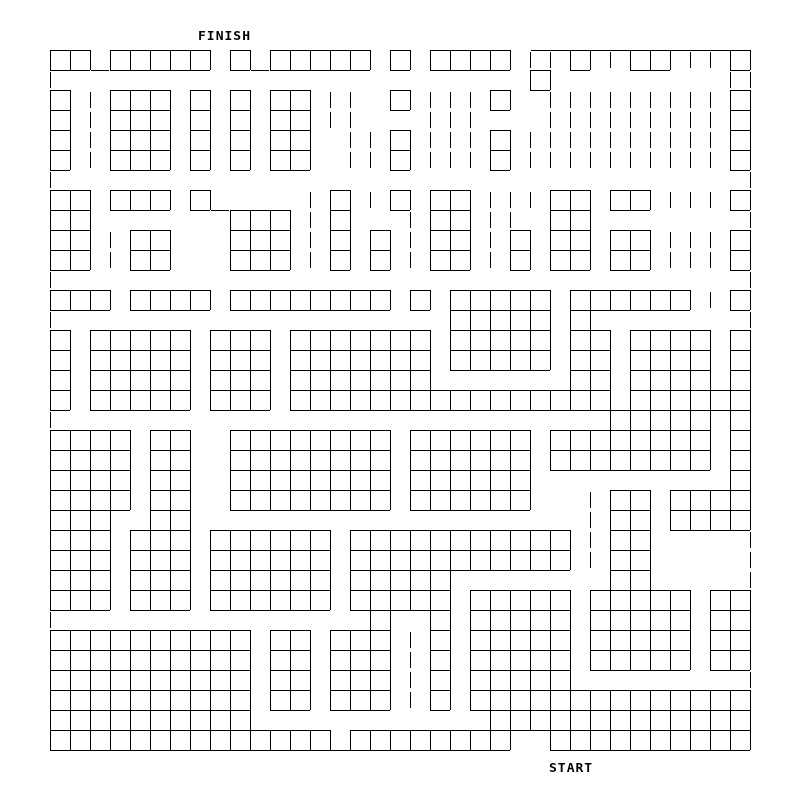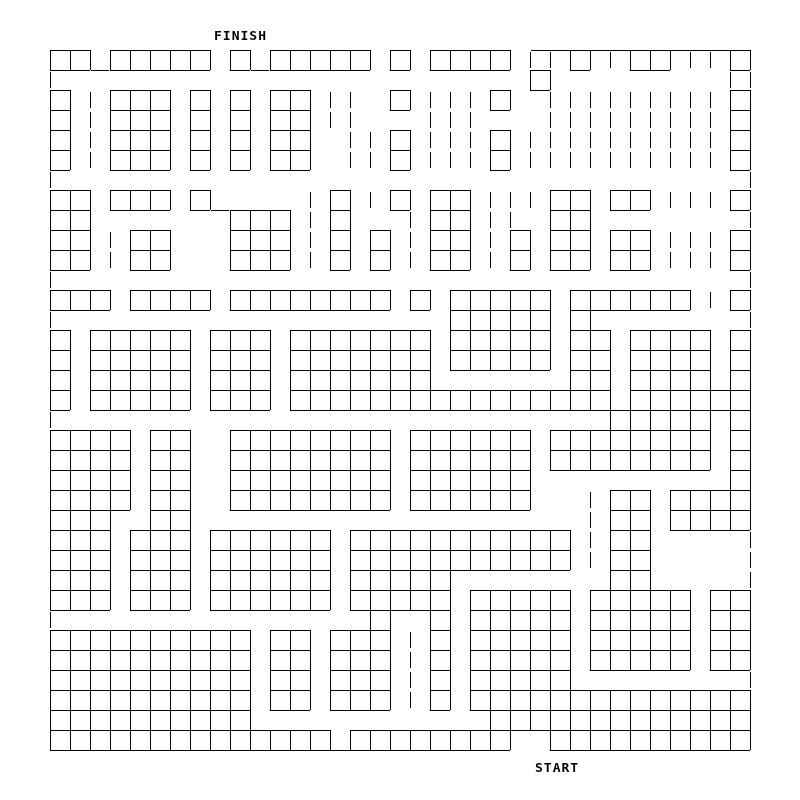--- a/index.html
+++ b/index.html
@@ -1,21 +1,21 @@
 <!DOCTYPE html>
 <html><head>
 <meta charset="utf-8">
 <style>
   html,body{margin:0;padding:0;background:#ffffff;}
   .page{position:relative;width:800px;height:800px;background:#ffffff;overflow:hidden;
         font-family:"DejaVu Sans Mono","Liberation Mono",monospace;}
   .maze-label{position:absolute;font-weight:bold;font-size:13px;line-height:13px;
-              letter-spacing:1px;color:#000;white-space:pre;margin-left:16px;}
+              letter-spacing:1px;color:#000;white-space:pre;}
   #finish-label{left:198px;top:29px;}
-  #start-label{left:519px;top:761px;}
+  #start-label{left:549px;top:761px;}
   svg{position:absolute;left:0;top:0;}
 </style>
 </head>
 <body>
 
 <div class="page">
   <div class="maze-label" id="finish-label">FINISH</div>
   <svg id="maze-svg" width="800" height="800">
       <path d="M50 50H90M50 70H90M50 50V70M70 50V70M90 50V70M110 50H210M110 70H210M110 50V70M130 50V70M150 50V70M170 50V70M190 50V70M210 50V70M230 50H250M230 70H250M230 50V70M250 50V70M270 50H370M270 70H370M270 50V70M290 50V70M310 50V70M330 50V70M350 50V70M370 50V70M390 50H410M390 70H410M390 50V70M410 50V70M430 50H510M430 70H510M430 50V70M450 50V70M470 50V70M490 50V70M510 50V70M570 50H590M570 70H590M570 50V70M590 50V70M630 50H670M630 70H670M630 50V70M650 50V70M670 50V70M730 50H750M730 70H750M730 50V70M750 50V70M530 70H550M530 90H550M530 70V90M550 70V90M50 90H70M50 110H70M50 130H70M50 150H70M50 170H70M50 90V170M70 90V170M110 90H170M110 110H170M110 130H170M110 150H170M110 170H170M110 90V170M130 90V170M150 90V170M170 90V170M190 90H210M190 110H210M190 130H210M190 150H210M190 170H210M190 90V170M210 90V170M230 90H250M230 110H250M230 130H250M230 150H250M230 170H250M230 90V170M250 90V170M270 90H310M270 110H310M270 130H310M270 150H310M270 170H310M270 90V170M290 90V170M310 90V170M390 90H410M390 110H410M390 90V110M410 90V110M390 130H410M390 150H410M390 170H410M390 130V170M410 130V170M490 90H510M490 110H510M490 90V110M510 90V110M490 130H510M490 150H510M490 170H510M490 130V170M510 130V170M730 90H750M730 110H750M730 130H750M730 150H750M730 170H750M730 90V170M750 90V170M50 190H90M50 210H90M50 230H90M50 250H90M50 270H90M50 190V270M70 190V270M90 190V270M110 190H170M110 210H170M110 190V210M130 190V210M150 190V210M170 190V210M130 230H170M130 250H170M130 270H170M130 230V270M150 230V270M170 230V270M190 190H210M190 210H210M190 190V210M210 190V210M230 210H290M230 230H290M230 250H290M230 270H290M230 210V270M250 210V270M270 210V270M290 210V270M330 190H350M330 210H350M330 230H350M330 250H350M330 270H350M330 190V270M350 190V270M370 230H390M370 250H390M370 270H390M370 230V270M390 230V270M390 190H410M390 210H410M390 190V210M410 190V210M430 190H470M430 210H470M430 230H470M430 250H470M430 270H470M430 190V270M450 190V270M470 190V270M510 230H530M510 250H530M510 270H530M510 230V270M530 230V270M550 190H590M550 210H590M550 230H590M550 250H590M550 270H590M550 190V270M570 190V270M590 190V270M610 190H650M610 210H650M610 190V210M630 190V210M650 190V210M610 230H650M610 250H650M610 270H650M610 230V270M630 230V270M650 230V270M730 190H750M730 210H750M730 190V210M750 190V210M730 230H750M730 250H750M730 270H750M730 230V270M750 230V270M50 290H110M50 310H110M50 290V310M70 290V310M90 290V310M110 290V310M130 290H210M130 310H210M130 290V310M150 290V310M170 290V310M190 290V310M210 290V310M230 290H390M230 310H390M230 290V310M250 290V310M270 290V310M290 290V310M310 290V310M330 290V310M350 290V310M370 290V310M390 290V310M410 290H430M410 310H430M410 290V310M430 290V310M450 290H550M450 310H550M450 330H550M450 350H550M450 370H550M450 290V370M470 290V370M490 290V370M510 290V370M530 290V370M550 290V370M570 290H690M570 310H690M570 290V310M590 290V310M610 290V310M630 290V310M650 290V310M670 290V310M690 290V310M570 310H590M570 330H590M570 310V330M590 310V330M730 290H750M730 310H750M730 290V310M750 290V310M50 330H70M50 350H70M50 370H70M50 390H70M50 410H70M50 330V410M70 330V410M90 330H190M90 350H190M90 370H190M90 390H190M90 410H190M90 330V410M110 330V410M130 330V410M150 330V410M170 330V410M190 330V410M210 330H270M210 350H270M210 370H270M210 390H270M210 410H270M210 330V410M230 330V410M250 330V410M270 330V410M290 330H430M290 350H430M290 370H430M290 390H430M290 410H430M290 330V410M310 330V410M330 330V410M350 330V410M370 330V410M390 330V410M410 330V410M430 330V410M430 390H610M430 410H610M430 390V410M450 390V410M470 390V410M490 390V410M510 390V410M530 390V410M550 390V410M570 390V410M590 390V410M610 390V410M570 330H610M570 350H610M570 370H610M570 390H610M570 330V390M590 330V390M610 330V390M630 330H710M630 350H710M630 370H710M630 390H710M630 410H710M630 330V410M650 330V410M670 330V410M690 330V410M710 330V410M710 390H730M710 410H730M710 390V410M730 390V410M730 330H750M730 350H750M730 370H750M730 390H750M730 410H750M730 430H750M730 450H750M730 470H750M730 490H750M730 510H750M730 530H750M730 330V530M750 330V530M610 410H710M610 430H710M610 410V430M630 410V430M650 410V430M670 410V430M690 410V430M710 410V430M50 430H110M50 450H110M50 470H110M50 490H110M50 510H110M50 530H110M50 550H110M50 570H110M50 590H110M50 610H110M50 430V610M70 430V610M90 430V610M110 430V610M110 430H130M110 450H130M110 470H130M110 490H130M110 510H130M110 430V510M130 430V510M150 430H190M150 450H190M150 470H190M150 490H190M150 510H190M150 530H190M150 550H190M150 570H190M150 590H190M150 610H190M150 430V610M170 430V610M190 430V610M230 430H390M230 450H390M230 470H390M230 490H390M230 510H390M230 430V510M250 430V510M270 430V510M290 430V510M310 430V510M330 430V510M350 430V510M370 430V510M390 430V510M410 430H530M410 450H530M410 470H530M410 490H530M410 510H530M410 430V510M430 430V510M450 430V510M470 430V510M490 430V510M510 430V510M530 430V510M550 430H710M550 450H710M550 470H710M550 430V470M570 430V470M590 430V470M610 430V470M630 430V470M650 430V470M670 430V470M690 430V470M710 430V470M610 490H650M610 510H650M610 530H650M610 550H650M610 570H650M610 590H650M610 490V590M630 490V590M650 490V590M670 490H730M670 510H730M670 530H730M670 490V530M690 490V530M710 490V530M730 490V530M130 530H190M130 550H190M130 570H190M130 590H190M130 610H190M130 530V610M150 530V610M170 530V610M190 530V610M210 530H330M210 550H330M210 570H330M210 590H330M210 610H330M210 530V610M230 530V610M250 530V610M270 530V610M290 530V610M310 530V610M330 530V610M350 530H450M350 550H450M350 570H450M350 590H450M350 610H450M350 530V610M370 530V610M390 530V610M410 530V610M430 530V610M450 530V610M450 530H570M450 550H570M450 570H570M450 530V570M470 530V570M490 530V570M510 530V570M530 530V570M550 530V570M570 530V570M470 590H510M470 610H510M470 630H510M470 650H510M470 670H510M470 690H510M470 710H510M470 590V710M490 590V710M510 590V710M510 590H570M510 610H570M510 630H570M510 650H570M510 670H570M510 590V670M530 590V670M550 590V670M570 590V670M530 670H570M530 690H570M530 670V690M550 670V690M570 670V690M590 590H690M590 610H690M590 630H690M590 650H690M590 670H690M590 590V670M610 590V670M630 590V670M650 590V670M670 590V670M690 590V670M710 590H750M710 610H750M710 630H750M710 650H750M710 670H750M710 590V670M730 590V670M750 590V670M370 610H390M370 630H390M370 610V630M390 610V630M430 610H450M430 630H450M430 650H450M430 670H450M430 690H450M430 710H450M430 610V710M450 610V710M50 630H250M50 650H250M50 670H250M50 690H250M50 710H250M50 730H250M50 750H250M50 630V750M70 630V750M90 630V750M110 630V750M130 630V750M150 630V750M170 630V750M190 630V750M210 630V750M230 630V750M250 630V750M270 630H310M270 650H310M270 670H310M270 690H310M270 710H310M270 630V710M290 630V710M310 630V710M330 630H390M330 650H390M330 670H390M330 690H390M330 710H390M330 630V710M350 630V710M370 630V710M390 630V710M470 690H750M470 710H750M470 690V710M490 690V710M510 690V710M530 690V710M550 690V710M570 690V710M590 690V710M610 690V710M630 690V710M650 690V710M670 690V710M690 690V710M710 690V710M730 690V710M750 690V710M490 710H750M490 730H750M490 710V730M510 710V730M530 710V730M550 710V730M570 710V730M590 710V730M610 710V730M630 710V730M650 710V730M670 710V730M690 710V730M710 710V730M730 710V730M750 710V730M250 730H330M250 750H330M250 730V750M270 730V750M290 730V750M310 730V750M330 730V750M350 730H510M350 750H510M350 730V750M370 730V750M390 730V750M410 730V750M430 730V750M450 730V750M470 730V750M490 730V750M510 730V750M550 730H750M550 750H750M550 730V750M570 730V750M590 730V750M610 730V750M630 730V750M650 730V750M670 730V750M690 730V750M710 730V750M730 730V750M750 730V750M51 50H89M111 50H209M231 50H249M271 50H369M391 50H409M431 50H509M531 50H749M91 70H109M251 70H269M211 210H229M511 730H529M51 750H509M551 750H749M50 52V68M50 72V88M50 92V108M50 112V128M50 132V148M50 152V168M50 172V188M50 192V208M50 212V228M50 232V248M50 252V268M50 272V288M50 292V308M50 312V328M50 332V348M50 352V368M50 372V388M50 392V408M50 412V428M50 432V448M50 452V468M50 472V488M50 492V508M50 512V528M50 532V548M50 552V568M50 572V588M50 592V608M50 612V628M50 632V648M50 652V668M50 672V688M50 692V708M50 712V728M50 732V748M750 52V68M750 72V88M750 92V108M750 112V128M750 132V148M750 152V168M750 172V188M750 192V208M750 212V228M750 232V248M750 252V268M750 272V288M750 292V308M750 312V328M750 332V348M750 352V368M750 372V388M750 392V408M750 412V428M750 432V448M750 452V468M750 472V488M750 492V508M750 512V528M750 532V548M750 552V568M750 572V588M750 592V608M750 612V628M750 632V648M750 652V668M750 672V688M750 692V708M750 712V728M750 732V748M90 92V108M90 112V128M90 132V148M90 152V168M330 92V108M330 112V128M350 92V108M350 112V128M350 132V148M350 152V168M370 132V148M370 152V168M430 92V108M430 112V128M430 132V148M430 152V168M450 92V108M450 112V128M450 132V148M450 152V168M470 92V108M470 112V128M470 132V148M470 152V168M530 52V68M550 52V68M610 52V68M690 52V68M710 52V68M530 132V148M530 152V168M550 92V108M550 112V128M550 132V148M550 152V168M570 92V108M570 112V128M570 132V148M570 152V168M590 92V108M590 112V128M590 132V148M590 152V168M610 92V108M610 112V128M610 132V148M610 152V168M630 92V108M630 112V128M630 132V148M630 152V168M650 92V108M650 112V128M650 132V148M650 152V168M670 92V108M670 112V128M670 132V148M670 152V168M690 92V108M690 112V128M690 132V148M690 152V168M710 92V108M710 112V128M710 132V148M710 152V168M730 72V88M110 232V248M110 252V268M310 192V208M310 212V228M310 232V248M310 252V268M370 192V208M410 212V228M410 232V248M410 252V268M490 192V208M490 212V228M490 232V248M490 252V268M510 192V208M510 212V228M530 192V208M670 192V208M670 232V248M670 252V268M690 192V208M690 232V248M690 252V268M710 192V208M710 232V248M710 252V268M710 292V308M410 632V648M410 652V668M410 672V688M410 692V708M590 492V508M590 512V528M590 532V548M590 552V568M510 732V748" fill="none" stroke="#000000" stroke-width="1" shape-rendering="crispEdges"></path>
     </svg>

